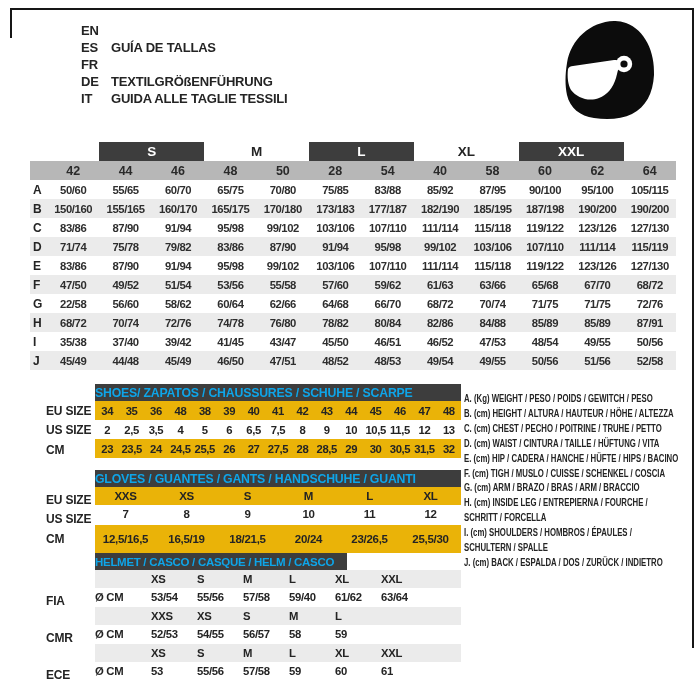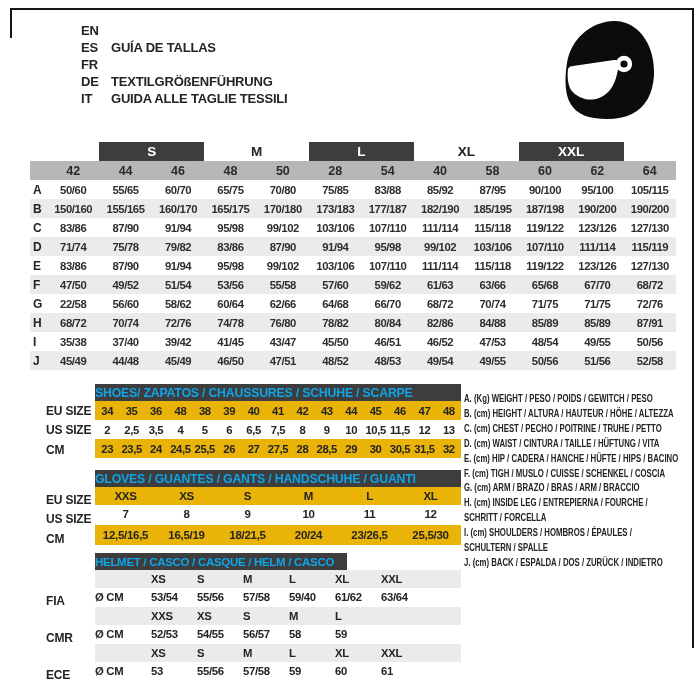--- a/index.html
+++ b/index.html
@@ -42,21 +42,21 @@
   .srow{display:grid;grid-template-columns:repeat(15,1fr);height:19px;}
   .srow div{display:flex;align-items:center;justify-content:center;font-weight:700;
     font-size:11.3px;letter-spacing:-0.4px;}
   .gray{background:#eab308;}
 
   
   .gloves{position:absolute;left:95px;top:470px;width:366px;}
   .grow{display:grid;grid-template-columns:repeat(6,1fr);height:18px;}
   .grow div{display:flex;align-items:center;justify-content:center;font-weight:700;
     font-size:11.5px;letter-spacing:-0.3px;}
-  .grow.cmrow{height:20px;margin-top:2px;}
+  .grow.cmrow{height:28px;margin-top:2px;}
 
   
   .helm{position:absolute;left:95px;top:553px;width:366px;}
   .helmbar{width:252px;font-size:11.5px;letter-spacing:-0.3px;}
   .hrow{display:grid;grid-template-columns:56px repeat(6,46px) 1fr;height:17.5px;margin-bottom:1px;}
   .hrow div{display:flex;align-items:center;font-weight:700;font-size:11.3px;letter-spacing:-0.3px;}
   .hrow.gray{background:#ebebeb;}
 
   
   .slabel{position:absolute;left:46px;font-weight:700;font-size:12px;letter-spacing:-0.2px;}

